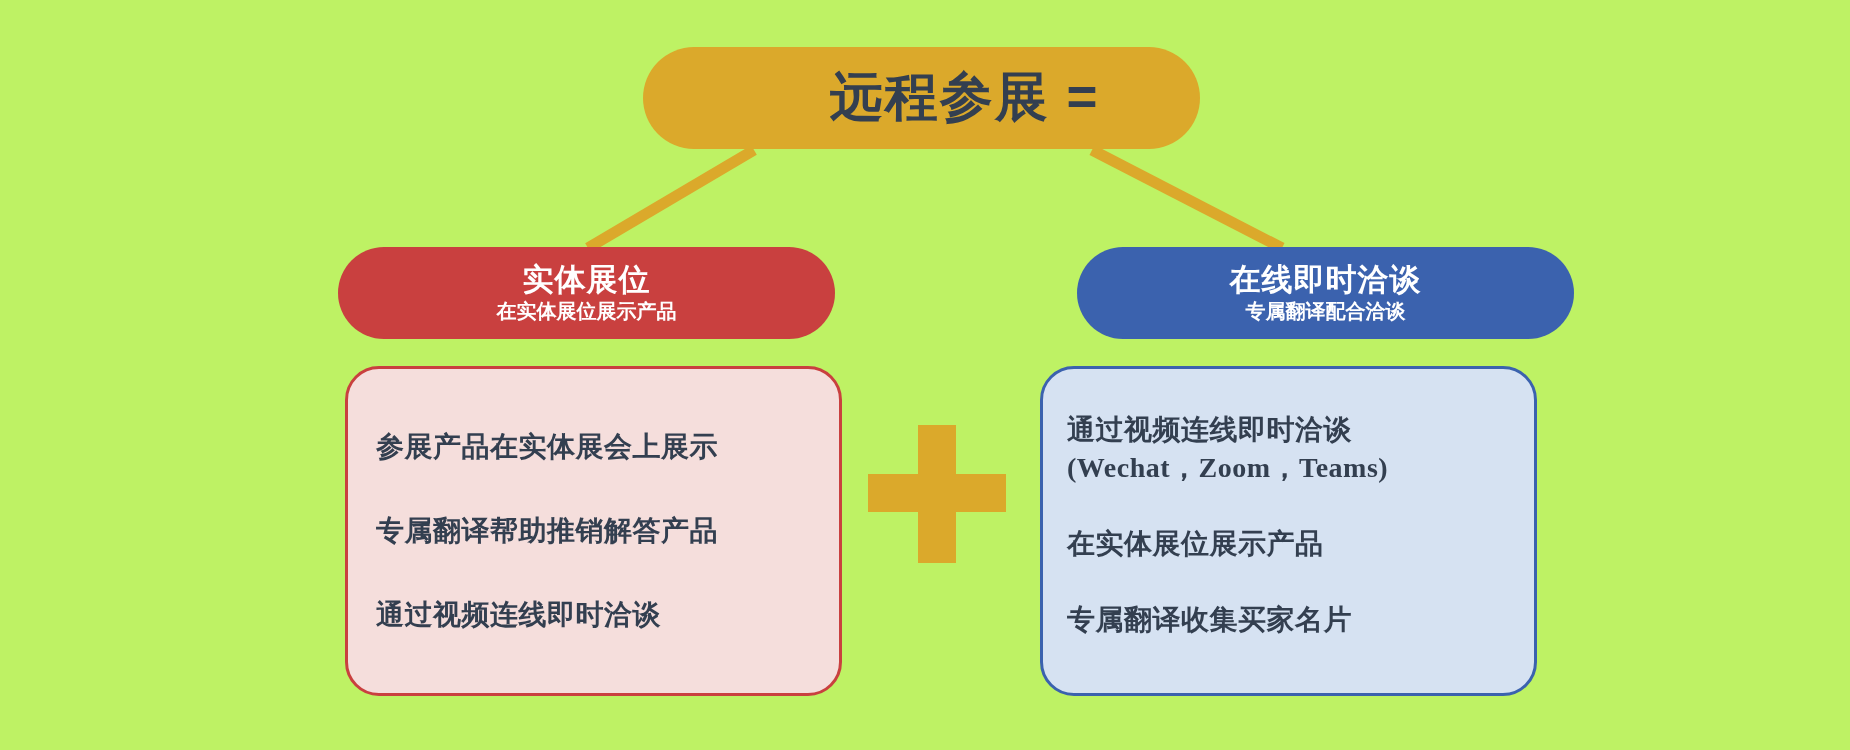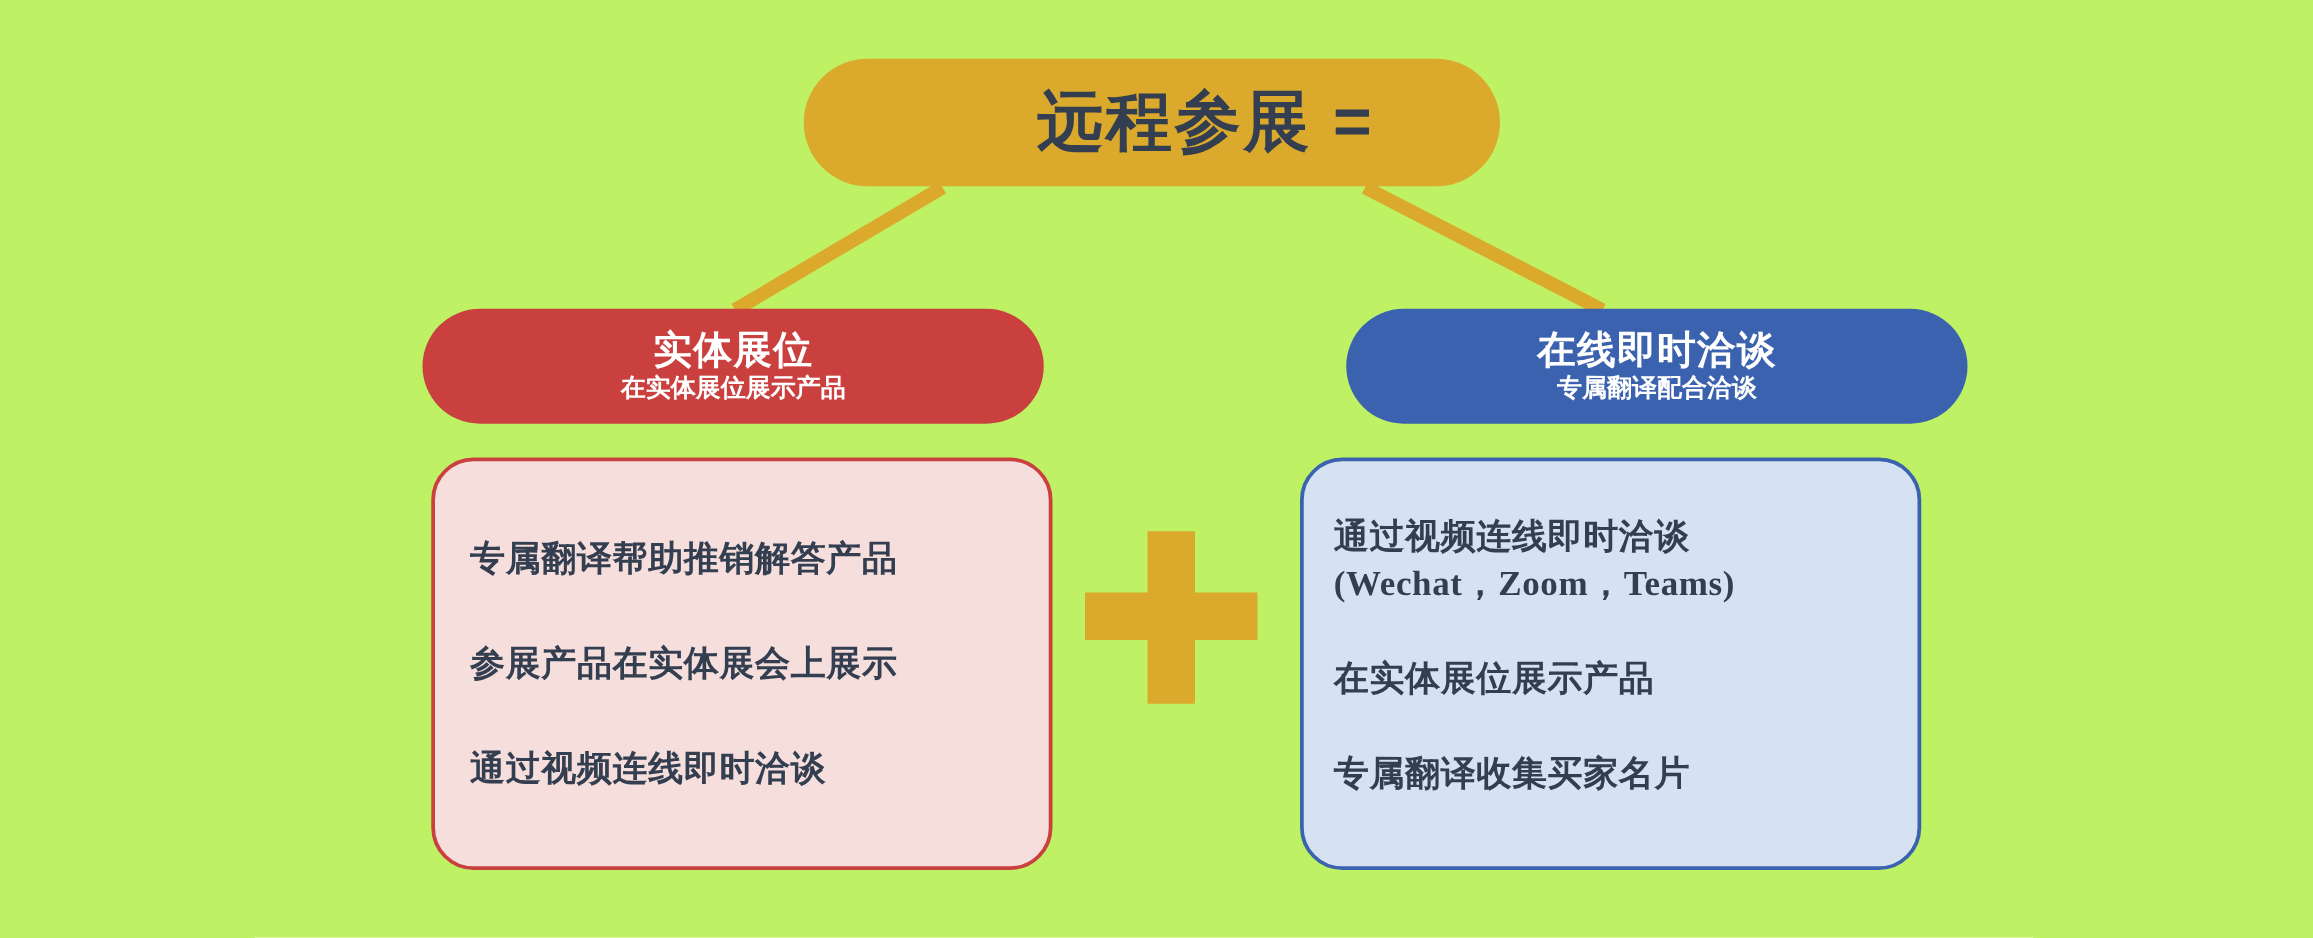--- a/index.html
+++ b/index.html
@@ -186,22 +186,22 @@
     <div class="hdr-title">实体展位</div>
     <div class="hdr-sub">在实体展位展示产品</div>
   </div>
 
   <div class="branch-header" id="header-right">
     <div class="hdr-title">在线即时洽谈</div>
     <div class="hdr-sub">专属翻译配合洽谈</div>
   </div>
 
   <div class="branch-body" id="body-left">
+    <div class="body-line">参展产品在实体展会上展示</div>
     <div class="body-line">专属翻译帮助推销解答产品</div>
-    <div class="body-line">参展产品在实体展会上展示</div>
     <div class="body-line">通过视频连线即时洽谈</div>
   </div>
 
   <div class="plus-sign">
     <div class="bar-h"></div>
     <div class="bar-v"></div>
   </div>
 
   <div class="branch-body" id="body-right">
     <div class="body-line tight">通过视频连线即时洽谈</div>

